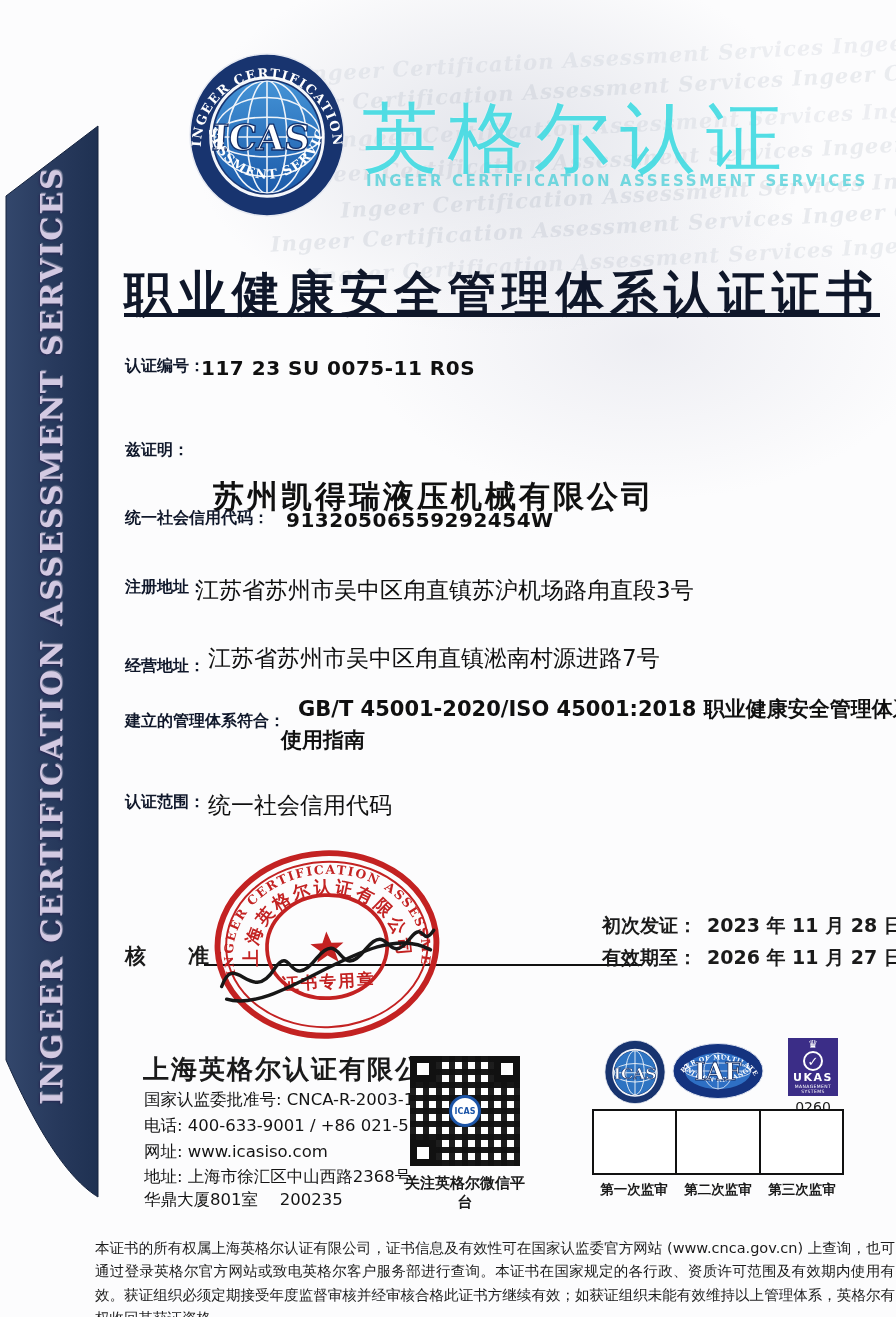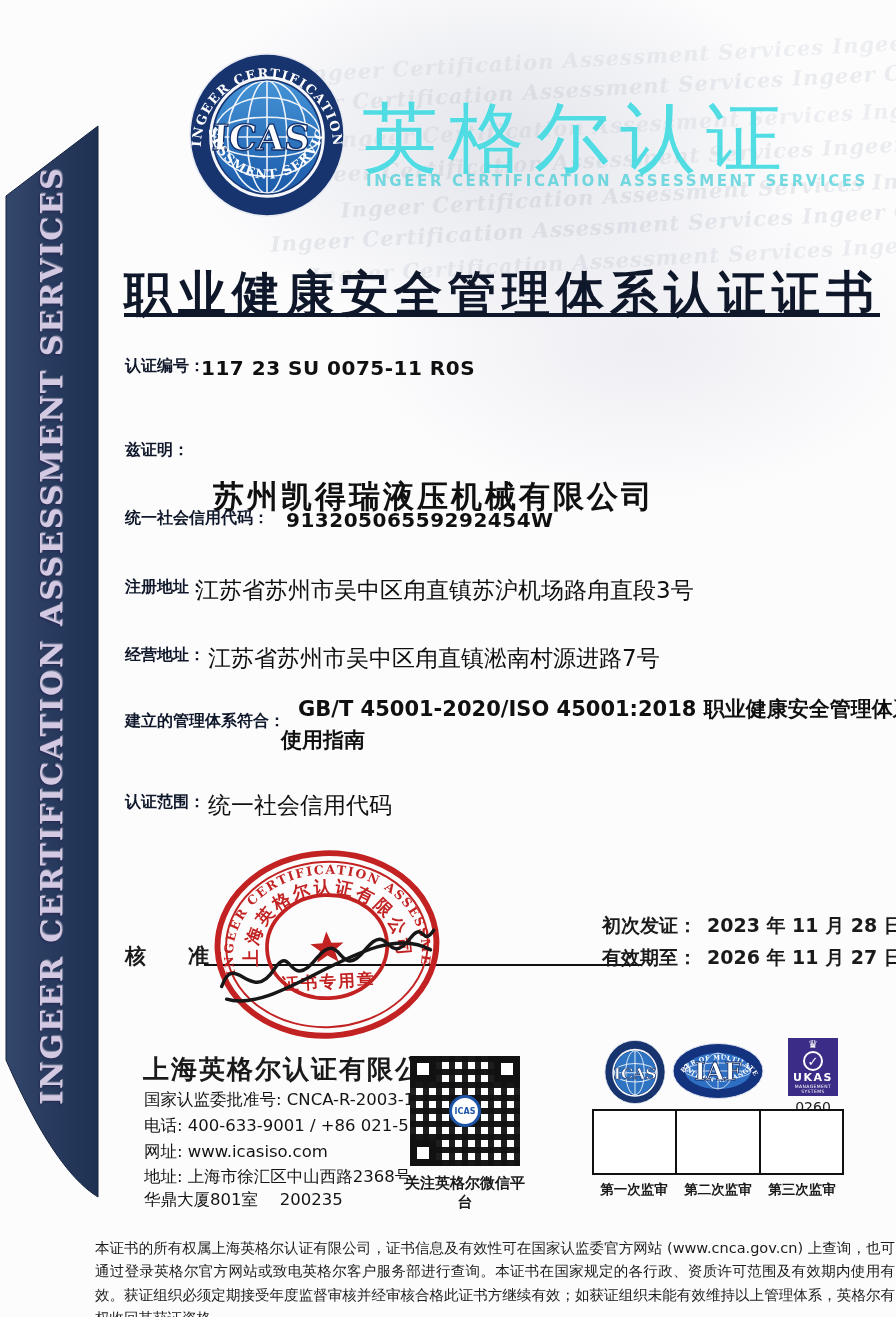--- a/index.html
+++ b/index.html
@@ -163,21 +163,21 @@
     <span class="lbl">统一社会信用代码：</span>
     <span class="val val-mono" style="left:286px; top:0">91320506559292454W</span>
   </div>
 
   <div class="row" style="top:575px">
     <span class="lbl" style="top:2px">注册地址：</span>
     <span class="val" style="left:196px">江苏省苏州市吴中区甪直镇苏沪机场路甪直段3号</span>
   </div>
 
   <div class="row" style="top:643px">
-    <span class="lbl" style="top:2px">经营地址：</span>
+    <span class="lbl" style="top:13px">经营地址：</span>
     <span class="val" style="left:208px">江苏省苏州市吴中区甪直镇淞南村源进路7号</span>
   </div>
 
   <div class="row" style="top:695px">
     <span class="lbl" style="top:16px">建立的管理体系符合：</span>
     <span class="val std" style="left:298px; top:0">GB/T 45001-2020/ISO 45001:2018  职业健康安全管理体系  要求及</span>
     <span class="val std" style="left:281px; top:31px">使用指南</span>
   </div>
 
   <div class="row" style="top:790px">

